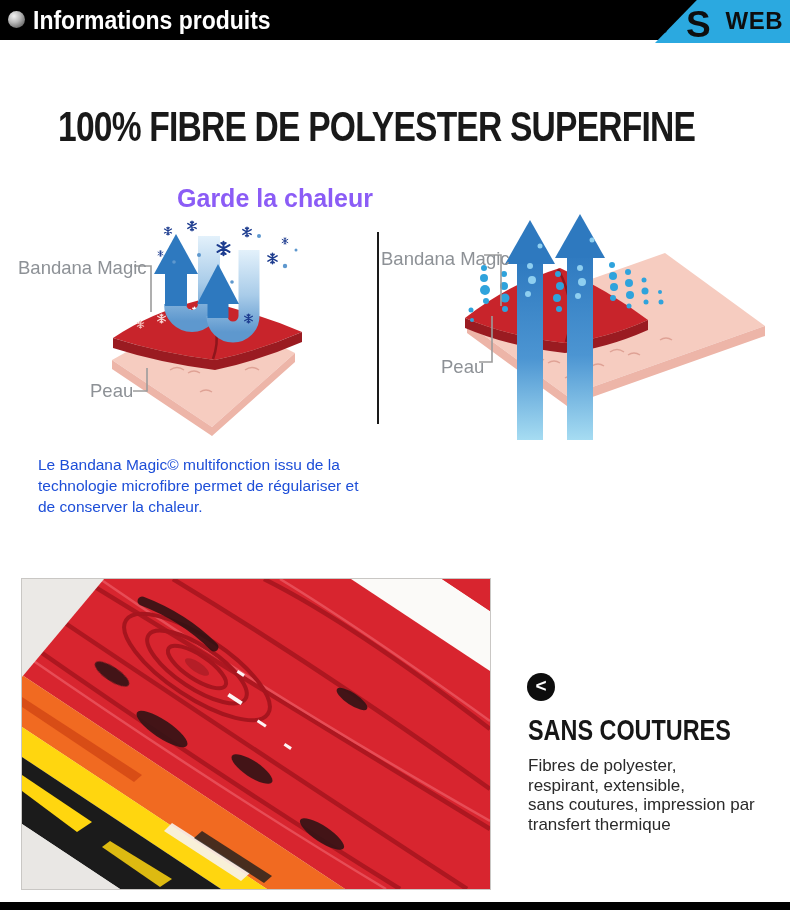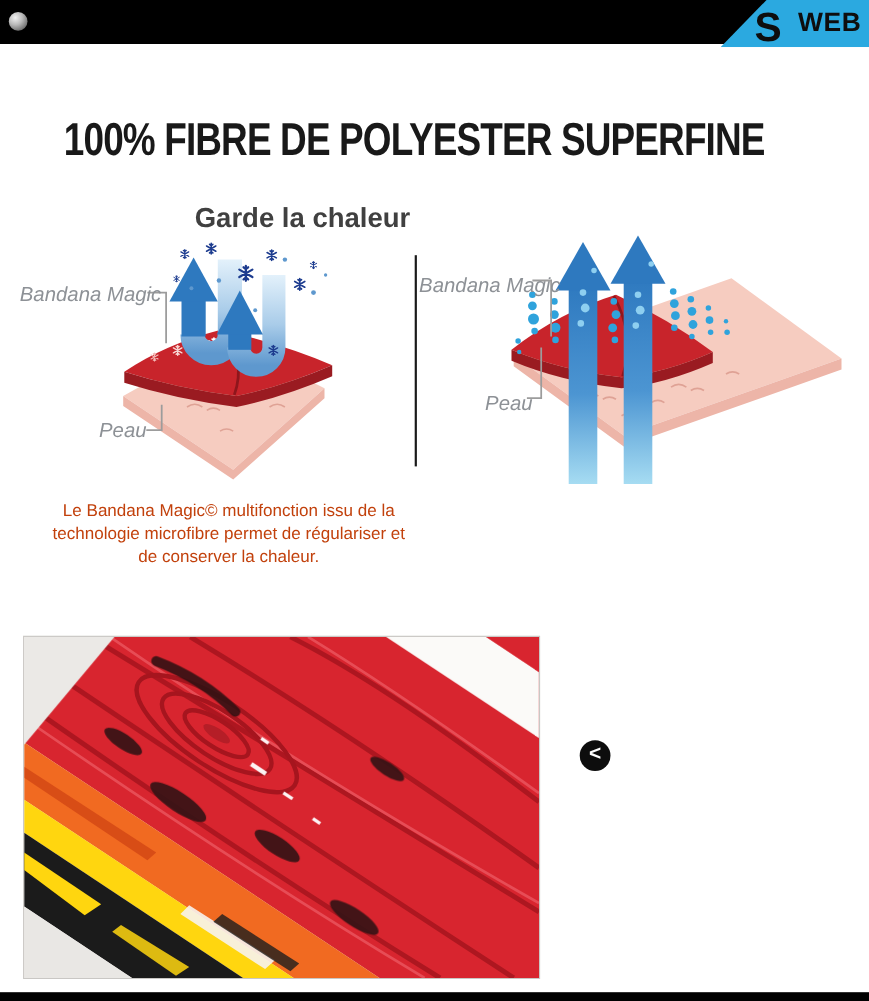--- a/index.html
+++ b/index.html
@@ -22,30 +22,30 @@
   .logo-web { font-size:24px; font-weight:bold; color:#0e0e0e; margin-bottom:5px; letter-spacing:.5px; }
 
   
   .heading { position:absolute; left:58px; top:103px; font-size:42px; font-weight:900;
              color:#191919; white-space:nowrap; letter-spacing:-1px; }
   .condX80 { display:inline-block; transform:scaleX(.80); transform-origin:0 50%; white-space:nowrap; }
   .condX78 { display:inline-block; transform:scaleX(.78); transform-origin:0 50%; white-space:nowrap; }
 
   
   .feature-title { position:absolute; top:184px; width:280px; text-align:center;
-                   font-size:25px; font-weight:bold; color:#404040; }
+                   font-size:25px; font-weight:bold; color:#8b5cf6; }
   .ft-left  { left:135px; }
   .ft-right { left:475px; }
   .divider { position:absolute; left:377px; top:232px; width:2px; height:192px; background:#1a1a1a; }
   .diagram  { position:absolute; }
   .dg-left  { left:0; top:220px; width:380px; height:220px; }
   .dg-right { left:380px; top:210px; width:410px; height:230px; }
-  .dg-label { position:absolute; font-size:18.5px; color:#8d9196; white-space:nowrap;font-style:italic; }
-
-  .feature-desc { position:absolute; font-size:15.5px; line-height:21px; color:#c2410c; white-space:pre-line;text-align:center; }
+  .dg-label { position:absolute; font-size:18.5px; color:#8d9196; white-space:nowrap; }
+
+  .feature-desc { position:absolute; font-size:15.5px; line-height:21px; color:#1d4ed8; white-space:pre-line; }
   .fd-left  { left:38px;  top:454px; width:340px; }
   .fd-right { left:400px; top:450px; width:365px; }
 
   
   .photo { position:absolute; left:21px; top:578px; width:470px; height:312px;
            border:1px solid #c9c7c4; background:#eae8e5; }
   .photo svg { display:block; width:100%; height:100%; }
 
   .chevron-circle { position:absolute; left:527px; top:673px; width:28px; height:28px;
                     border-radius:50%; background:#0d0d0d; color:#fff; text-align:center;
@@ -57,20 +57,23 @@
 
   .bottombar { position:absolute; left:0; top:902px; width:790px; height:8px; background:#000; }
 </style>
 </head>
 <body>
 
 <div class="page">
 
   <header class="topbar">
     <span class="bullet"></span>
+    <div class="topbar-title">
+      <span class="condX92">Informations produits</span>
+    </div>
     <div class="logo">
       <span class="logo-by">By</span>
       <span class="logo-s">S</span>
       <span class="logo-web">WEB</span>
     </div>
   </header>
 
   <h1 class="heading">
     <span class="condX80">100% FIBRE DE POLYESTER SUPERFINE</span>
   </h1>
@@ -284,16 +287,23 @@
 
       <polygon points="329,0 420,0 468,32 468,92" fill="#FBFAF8"></polygon>
       <polygon points="420,0 468,0 468,32" fill="#D8252F"></polygon>
       <polygon points="0,0 82,0 0,98" fill="#EBE9E6"></polygon>
     </svg>
   </div>
 
   <div class="chevron-circle">
     <span>&lt;</span>
   </div>
+  <div class="seamless-title">
+    <span class="condX78">SANS COUTURES</span>
+  </div>
+  <p class="seamless-desc">Fibres de polyester,
+respirant, extensible,
+sans coutures, impression par
+transfert thermique</p>
 
   <div class="bottombar"></div>
 
 </div>
 
 </body></html>

